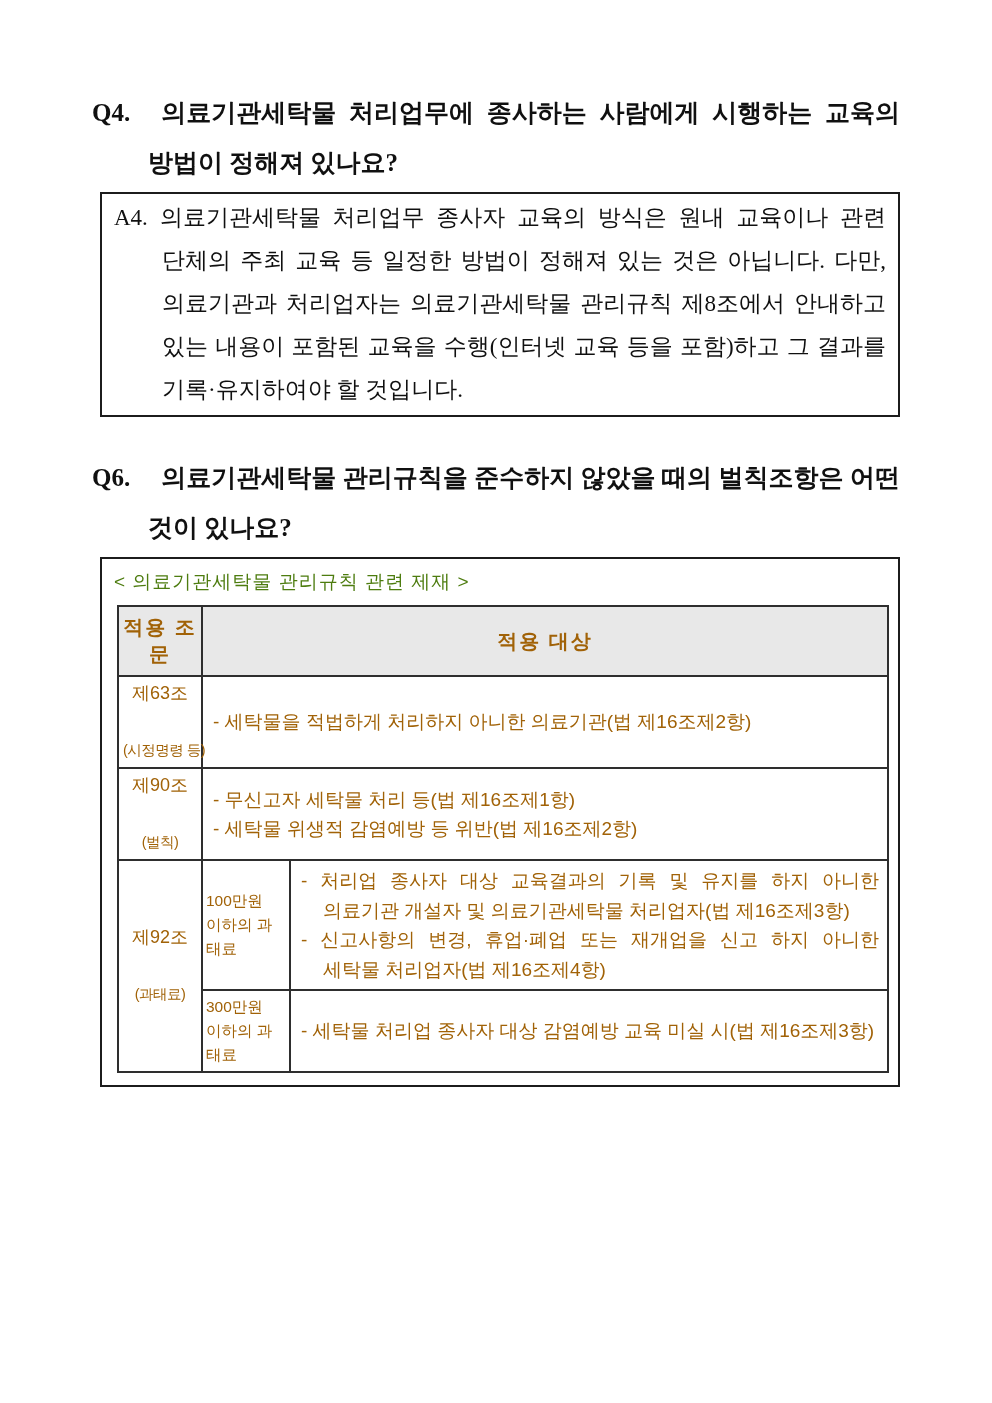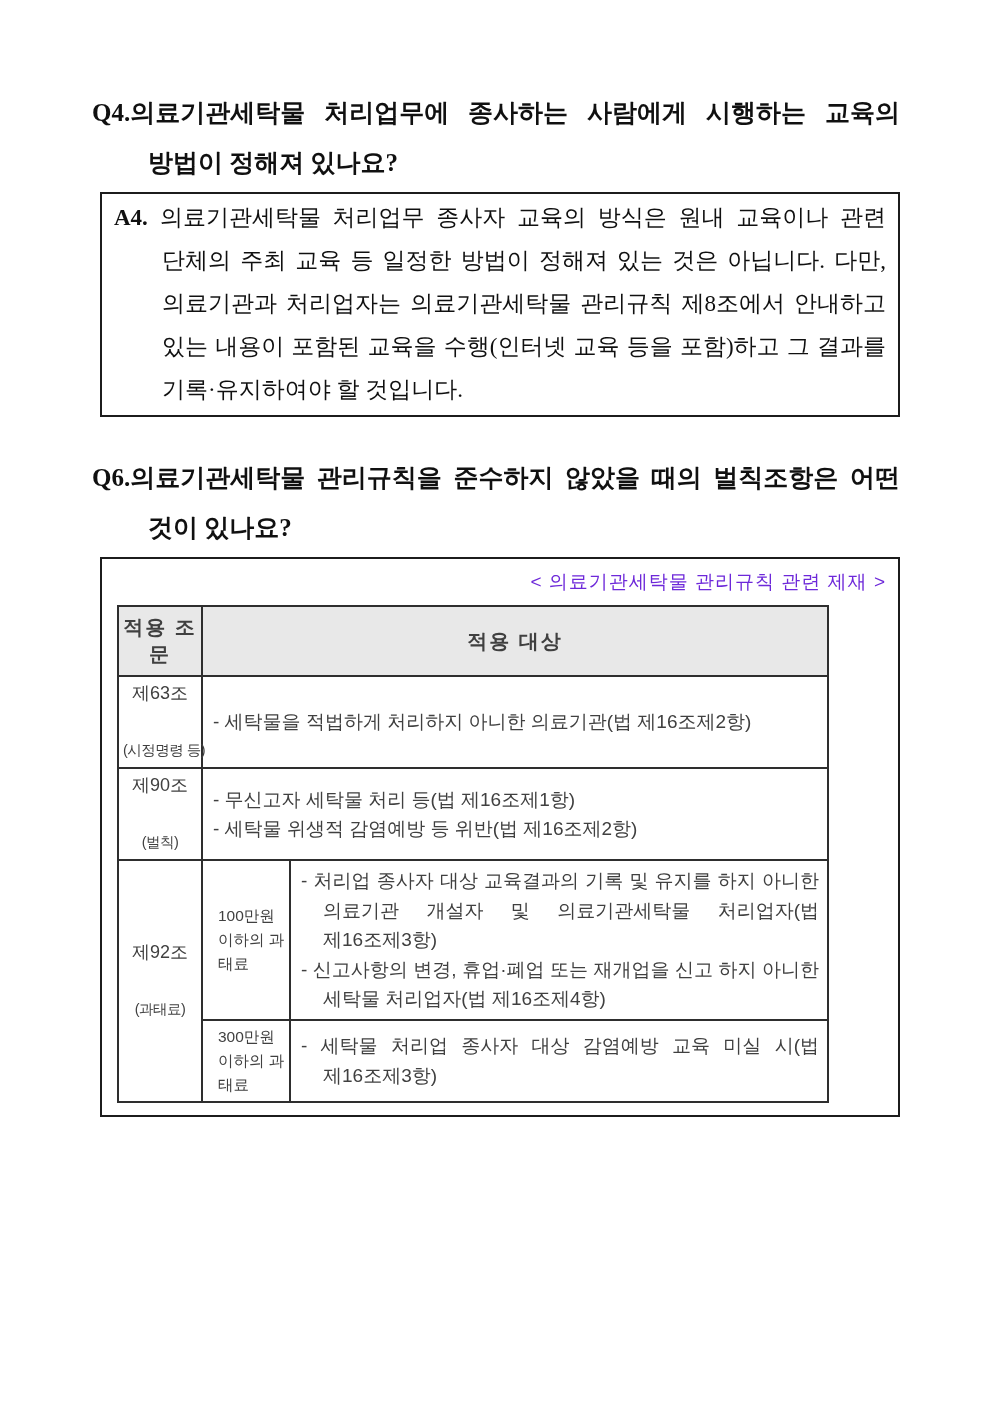--- a/index.html
+++ b/index.html
@@ -10,62 +10,62 @@
     font-family:"Liberation Serif","DejaVu Serif",serif;
     overflow:hidden;
   }
   
   .q-heading{
     margin:0 0 4px 0;
     font-size:25px;font-weight:bold;line-height:50px;
     text-align:justify;word-break:keep-all;
     padding-left:56px;text-indent:-56px;
   }
-  .q-label{margin-right:0;}
+  .q-label{margin-right:31px;}
   
   .a-box{
     border:2px solid #1c1c1c;
     margin:0 0 36px 8px;
     padding:2px 12px 4px 12px;
     box-sizing:border-box;
   }
   .a-para{
     margin:0;font-size:23px;line-height:43px;
     text-align:justify;word-break:keep-all;
     padding-left:48px;text-indent:-48px;
   }
-  .a-label{margin-right:12px;font-weight:bold;}
+  .a-label{margin-right:12px;}
   
   .tbl-caption{
     font-family:"Liberation Sans","DejaVu Sans",sans-serif;
-    font-size:19px;color:#6d28d9;text-align:right;
+    font-size:19px;color:#4d7c0f;text-align:left;
     letter-spacing:1px;margin:8px 0 10px 0;
   }
   
   table.sanction{
-    width:712px;margin:0 0 8px 3px;
+    width:772px;margin:0 0 8px 3px;
     border-collapse:collapse;table-layout:fixed;
     font-family:"Liberation Sans","DejaVu Sans",sans-serif;
-    color:#404040;
+    color:#a16207;
   }
   table.sanction col.c1{width:84px;}
   table.sanction col.c2{width:88px;}
   table.sanction th,table.sanction td{border:2px solid #2e2e2e;}
   table.sanction th{
     background:#e8e8e8;font-size:20px;font-weight:bold;
     padding:7px 2px;letter-spacing:2px;text-align:center;
   }
   td.article{
     text-align:center;vertical-align:middle;
     font-size:18px;line-height:25px;padding:4px 4px;
   }
   td.article .note{font-size:14.5px;letter-spacing:-0.5px;white-space:nowrap;margin-top:32px;}
   td.fine{
     vertical-align:middle;font-size:15.5px;line-height:24px;
-    padding:4px 4px 4px 15px;text-align:left;
+    padding:4px 4px 4px 3px;text-align:left;
   }
   td.content{
     vertical-align:middle;font-size:19px;line-height:29.5px;
     padding:5px 8px 5px 10px;
   }
   .item{
     padding-left:22px;text-indent:-22px;
     text-align:justify;word-break:keep-all;margin:0;
   }
 </style>

